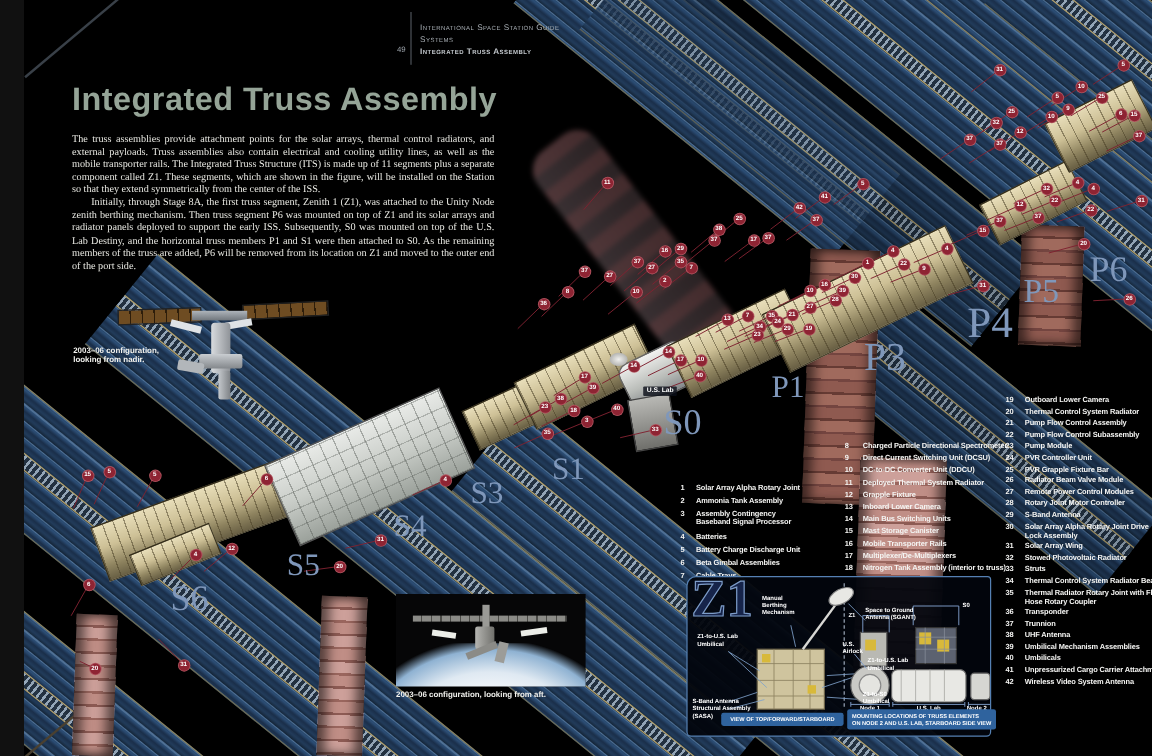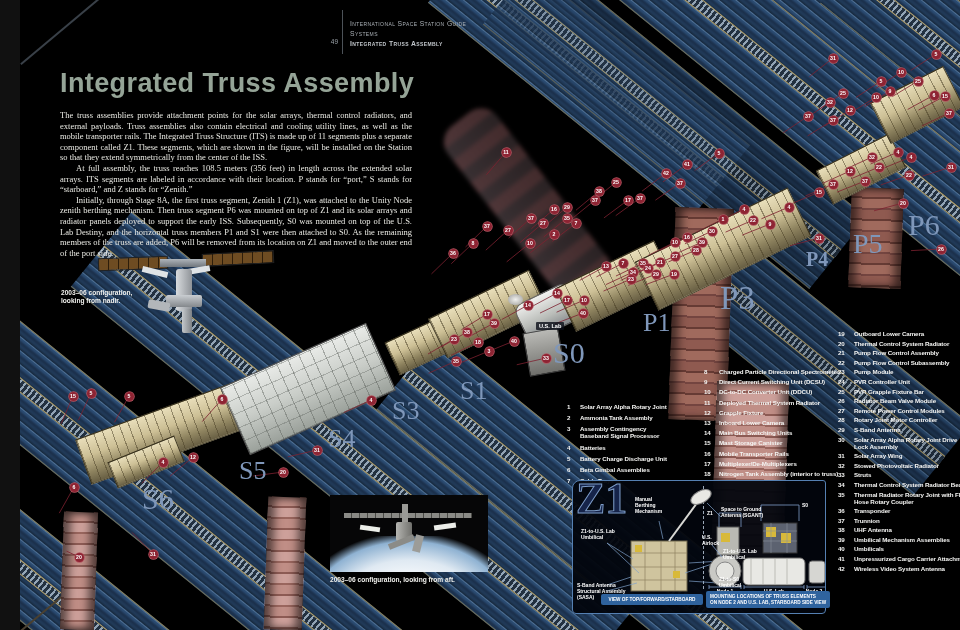--- a/index.html
+++ b/index.html
@@ -135,21 +135,20 @@
 
   <div class="pagenum">49</div>
   <div class="hdr-rule"></div>
   <div class="hdr" style="top:20px;">International Space Station Guide</div>
   <div class="hdr" style="top:30px;">Systems</div>
   <div class="hdr b" style="top:40px;">Integrated Truss Assembly</div>
 
   <div class="title">Integrated Truss Assembly</div>
   <div class="intro">
     <p>The truss assemblies provide attachment points for the solar arrays, thermal control radiators, and external payloads. Truss assemblies also contain electrical and cooling utility lines, as well as the mobile transporter rails. The Integrated Truss Structure (ITS) is made up of 11 segments plus a separate component called Z1. These segments, which are shown in the figure, will be installed on the Station so that they extend symmetrically from the center of the ISS.</p>
-    <p class="ind">At full assembly, the truss reaches 108.5 meters (356 feet) in length across the extended solar arrays. ITS segments are labeled in accordance with their location. P stands for “port,” S stands for “starboard,” and Z stands for “Zenith.”</p>
     <p class="ind">Initially, through Stage 8A, the first truss segment, Zenith 1 (Z1), was attached to the Unity Node zenith berthing mechanism. Then truss segment P6 was mounted on top of Z1 and its solar arrays and radiator panels deployed to support the early ISS. Subsequently, S0 was mounted on top of the U.S. Lab Destiny, and the horizontal truss members P1 and S1 were then attached to S0. As the remaining members of the truss are added, P6 will be removed from its location on Z1 and moved to the outer end of the port side.</p>
   </div>
 
   <div class="cap" style="left:41px;top:289px;">2003–06 configuration,
 looking from nadir.</div>
   <div class="cap" style="left:310px;top:576px;">2003–06 configuration, looking from aft.</div>
 
   <div class="uslab-chip">U.S. Lab</div>
 
   <svg id="leader-svg" width="960" height="630" viewBox="0 0 960 630">
@@ -252,21 +251,21 @@
     </svg>
   <div id="overlay">
       <div class="seg-label" style="left: 122px; top: 482px; font-size: 30px;">S6</div>
       <div class="seg-label" style="left: 219px; top: 456px; font-size: 26px;">S5</div>
       <div class="seg-label" style="left: 308px; top: 424px; font-size: 26px;">S4</div>
       <div class="seg-label" style="left: 372px; top: 396px; font-size: 26px;">S3</div>
       <div class="seg-label" style="left: 440px; top: 376px; font-size: 26px;">S1</div>
       <div class="seg-label" style="left: 533px; top: 336px; font-size: 30px;">S0</div>
       <div class="seg-label" style="left: 623px; top: 308px; font-size: 26px;">P1</div>
       <div class="seg-label" style="left: 700px; top: 280px; font-size: 33px;">P3</div>
-      <div class="seg-label" style="left: 786px; top: 248px; font-size: 20px; font-weight: bold;">P4</div>
+      <div class="seg-label" style="left: 786px; top: 248px; font-size: 36px;">P4</div>
       <div class="seg-label" style="left: 833px; top: 228px; font-size: 28px;">P5</div>
       <div class="seg-label" style="left: 888px; top: 208px; font-size: 30px;">P6</div>
       <div class="callout" style="left: 808.5px; top: 53.5px;">31</div>
       <div class="callout" style="left: 911.5px; top: 49.5px;">5</div>
       <div class="callout" style="left: 876.5px; top: 67.5px;">10</div>
       <div class="callout" style="left: 893.5px; top: 76.5px;">25</div>
       <div class="callout" style="left: 856.5px; top: 76.5px;">5</div>
       <div class="callout" style="left: 865.5px; top: 86.5px;">9</div>
       <div class="callout" style="left: 818.5px; top: 88.5px;">25</div>
       <div class="callout" style="left: 851.5px; top: 92.5px;">10</div>

